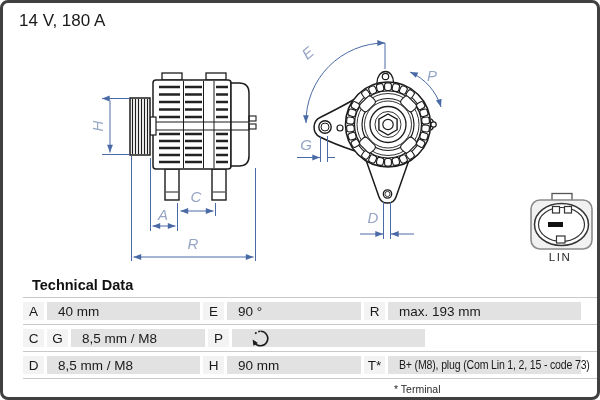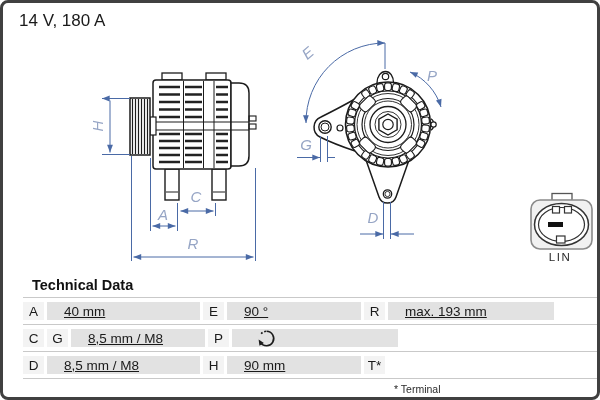--- a/index.html
+++ b/index.html
@@ -10,22 +10,22 @@
   }
   .title{position:absolute;left:16px;top:8px;font-size:17px;color:#1a1a1a;}
   .drawing{position:absolute;left:0;top:0;}
   .dimlabel{font-family:"Liberation Sans",sans-serif;font-style:italic;font-size:15px;fill:#96a5c5;}
   .tech{position:absolute;left:8px;top:274px;width:584px;margin-left:12px;}
   .tech h2{margin:0 0 4px 9px;font-size:14.5px;font-weight:bold;color:#111;}
   .sep{border:none;border-top:1px solid #c9c9c9;margin:4px 0 4px 0;height:0;}
   .trow{display:flex;gap:3px;height:18px;align-items:stretch;}
   .lcell{width:21px;background:#f3f3f3;display:flex;align-items:center;justify-content:center;
          font-size:13.5px;flex:none;}
-  .vcell{background:#e2e2e2;display:flex;align-items:center;padding-left:17px;font-size:13.5px;flex:none;box-sizing:border-box;text-decoration:underline;}
-  .v1{width:153px;} .v2{width:134px;} .v3{width:166px;}
+  .vcell{background:#e2e2e2;display:flex;align-items:center;padding-left:11px;font-size:13.5px;flex:none;box-sizing:border-box;}
+  .v1{width:153px;} .v2{width:134px;} .v3{width:193px;}
   .condensed{display:inline-block;transform:scaleX(0.88);transform-origin:left center;font-size:12px;white-space:nowrap;letter-spacing:-0.2px;}
   .footnote{margin-left:371px;margin-top:2px;font-size:10.5px;color:#2b2b2b;}
   .pic{margin-left:8px;}
 </style>
 </head>
 <body>
 
 <div class="card">
 
   <div class="title">14 V, 180 A</div>
@@ -206,19 +206,22 @@
       </div>
     </div>
     <div class="sep"></div>
 
     <div class="trow">
       <div class="lcell">D</div>
       <div class="vcell v1">8,5 mm / M8</div>
       <div class="lcell">H</div>
       <div class="vcell v2">90 mm</div>
       <div class="lcell">T*</div>
+      <div class="vcell v3">
+        <span class="condensed">B+ (M8), plug (Com Lin 1, 2, 15 - code 73)</span>
+      </div>
     </div>
     <div class="sep"></div>
 
     <div class="footnote">* Terminal</div>
   </div>
 
 </div>
 
 </body></html>

